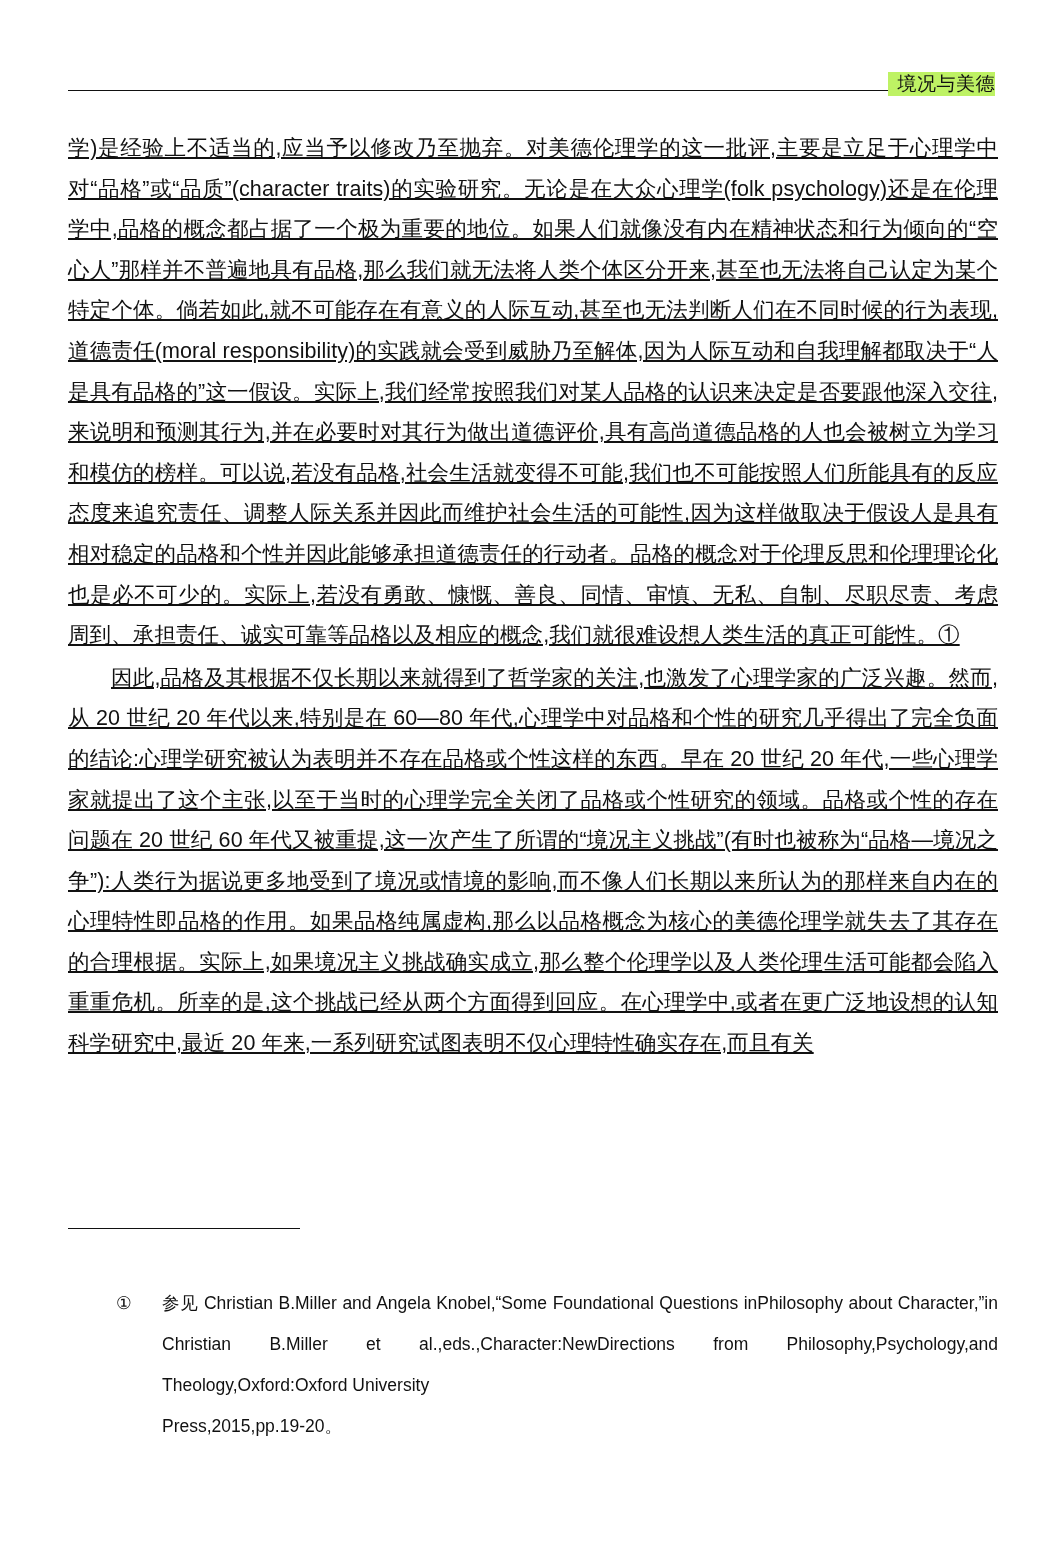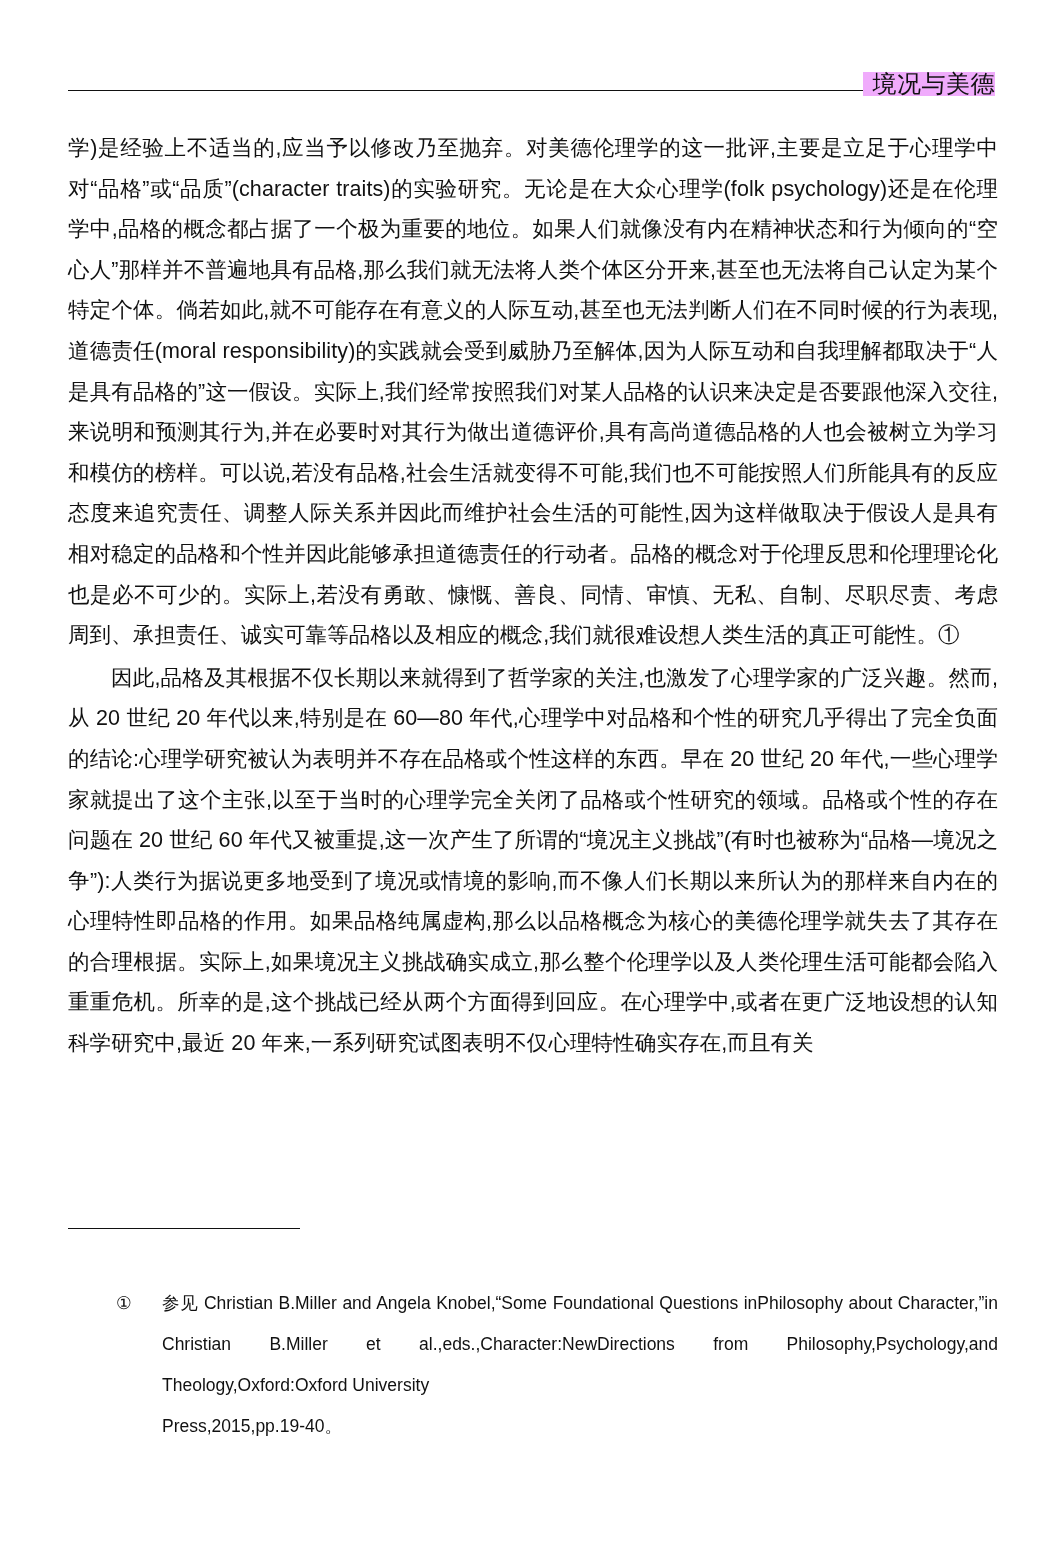--- a/index.html
+++ b/index.html
@@ -35,41 +35,42 @@
     top: 18px;
     left: 0;
     width: 927px;
     height: 1px;
     background: #111111;
   }
   .header-title {
     position: absolute;
     right: 0;
     top: 0;
-    font-size: 24px;
+    font-size: 19px;
     letter-spacing: 0.5px;
     line-height: 24px;
-    background: #f0abfc;
+    background: #bef264;
     padding-left: 10px;
     color: #111111;
   }
   .content {
     position: absolute;
     top: 128px;
     left: 68px;
     width: 930px;
   }
   .para {
     font-size: 21.5px;
     line-height: 40.6px;
     text-align: justify;
     text-justify: inter-ideograph;
     margin: 0;
     color: #111111;
     letter-spacing: 0.1px;
+    text-decoration: underline;
   }
   .para.indent {
     text-indent: 2em;
     margin-top: 2px;
   }
   .footnote-area {
     position: absolute;
     top: 1228px;
     left: 68px;
     width: 930px;
@@ -116,18 +117,18 @@
     <p class="para">学)是经验上不适当的,应当予以修改乃至抛弃。对美德伦理学的这一批评,主要是立足于心理学中对“品格”或“品质”(character traits)的实验研究。无论是在大众心理学(folk psychology)还是在伦理学中,品格的概念都占据了一个极为重要的地位。如果人们就像没有内在精神状态和行为倾向的“空心人”那样并不普遍地具有品格,那么我们就无法将人类个体区分开来,甚至也无法将自己认定为某个特定个体。倘若如此,就不可能存在有意义的人际互动,甚至也无法判断人们在不同时候的行为表现,道德责任(moral responsibility)的实践就会受到威胁乃至解体,因为人际互动和自我理解都取决于“人是具有品格的”这一假设。实际上,我们经常按照我们对某人品格的认识来决定是否要跟他深入交往,来说明和预测其行为,并在必要时对其行为做出道德评价,具有高尚道德品格的人也会被树立为学习和模仿的榜样。可以说,若没有品格,社会生活就变得不可能,我们也不可能按照人们所能具有的反应态度来追究责任、调整人际关系并因此而维护社会生活的可能性,因为这样做取决于假设人是具有相对稳定的品格和个性并因此能够承担道德责任的行动者。品格的概念对于伦理反思和伦理理论化也是必不可少的。实际上,若没有勇敢、慷慨、善良、同情、审慎、无私、自制、尽职尽责、考虑周到、承担责任、诚实可靠等品格以及相应的概念,我们就很难设想人类生活的真正可能性。①</p>
     <p class="para indent">因此,品格及其根据不仅长期以来就得到了哲学家的关注,也激发了心理学家的广泛兴趣。然而,从 20 世纪 20 年代以来,特别是在 60—80 年代,心理学中对品格和个性的研究几乎得出了完全负面的结论:心理学研究被认为表明并不存在品格或个性这样的东西。早在 20 世纪 20 年代,一些心理学家就提出了这个主张,以至于当时的心理学完全关闭了品格或个性研究的领域。品格或个性的存在问题在 20 世纪 60 年代又被重提,这一次产生了所谓的“境况主义挑战”(有时也被称为“品格—境况之争”):人类行为据说更多地受到了境况或情境的影响,而不像人们长期以来所认为的那样来自内在的心理特性即品格的作用。如果品格纯属虚构,那么以品格概念为核心的美德伦理学就失去了其存在的合理根据。实际上,如果境况主义挑战确实成立,那么整个伦理学以及人类伦理生活可能都会陷入重重危机。所幸的是,这个挑战已经从两个方面得到回应。在心理学中,或者在更广泛地设想的认知科学研究中,最近 20 年来,一系列研究试图表明不仅心理特性确实存在,而且有关</p>
   </div>
 
   <div class="footnote-area">
     <div class="footnote-rule"></div>
     <div class="footnote">
       <div class="footnote-marker">①</div>
       <div class="footnote-body">
         <span>参见 Christian B.Miller and Angela Knobel,“Some Foundational Questions inPhilosophy about Character,”in Christian B.Miller et al.,eds.,Character:NewDirections from Philosophy,Psychology,and Theology,Oxford:Oxford University</span>
-        <div class="lastline">Press,2015,pp.19-40。</div>
+        <div class="lastline">Press,2015,pp.19-20。</div>
       </div>
     </div>
   </div>
 
 </div>
 
 </body></html>

